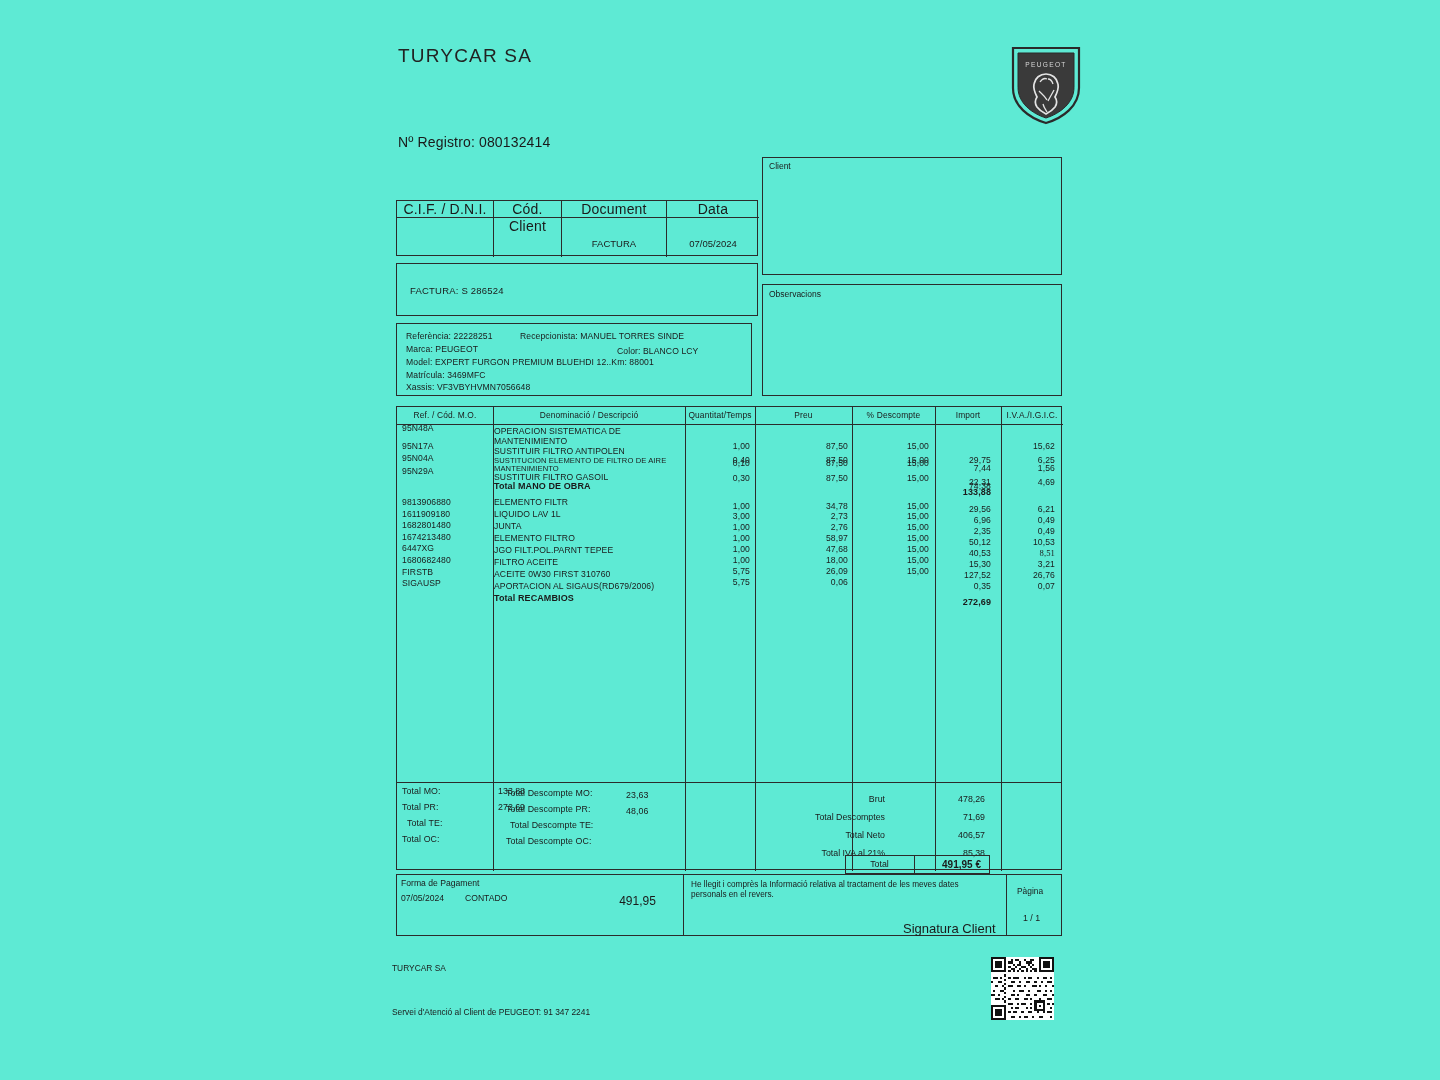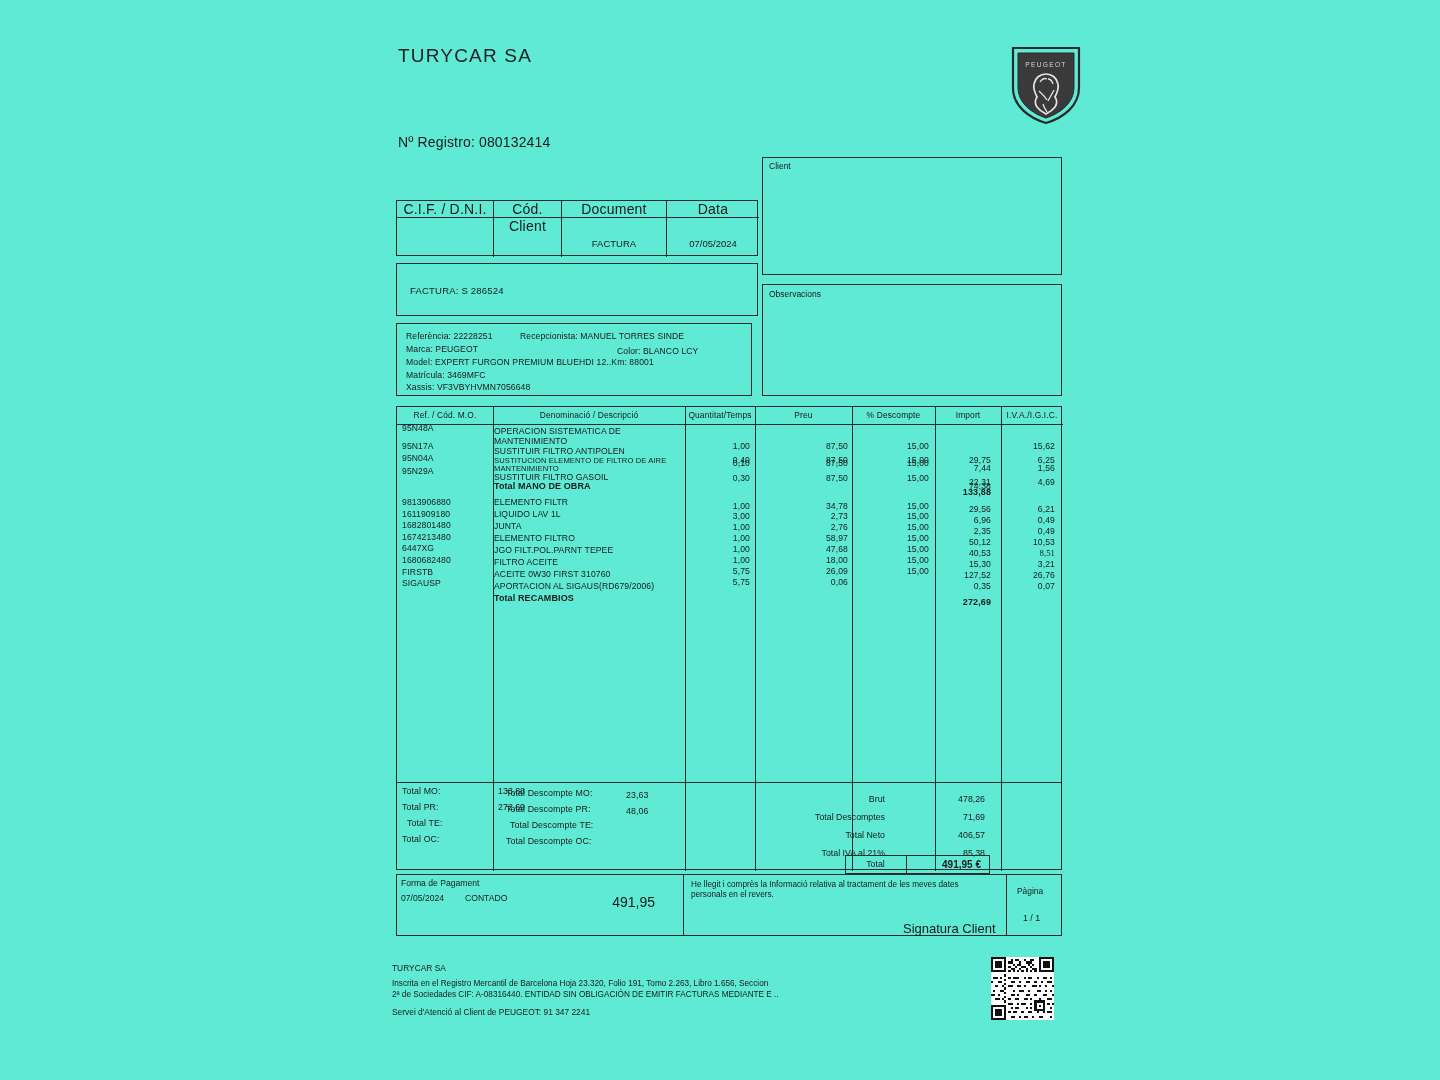--- a/index.html
+++ b/index.html
@@ -89,21 +89,21 @@
   #totals-sep { position: absolute; left: 396px; top: 782px; width: 666px; border-top: 1.1px solid #2b2b2b; }
   .tl { position: absolute; font-size: 8.8px; letter-spacing: .1px; }
   .tr { position: absolute; font-size: 8.8px; text-align: right; }
   .srow-label { position: absolute; font-size: 8.8px; text-align: right; }
   .srow-val   { position: absolute; font-size: 8.8px; text-align: right; }
   #total-cell {
     position: absolute; left: 845px; top: 855px; width: 145px; height: 19px;
     border: 1.2px solid #2b2b2b;
   }
   #total-cell-lbl {
-    position: absolute; left: 845px; top: 855px; width: 62px; height: 19px;
+    position: absolute; left: 845px; top: 855px; width: 70px; height: 19px;
     line-height: 19px; text-align: center; font-size: 8.8px;
     border-right: 1.2px solid #2b2b2b;
   }
   #total-cell-val {
     position: absolute; left: 910px; top: 855px; width: 76px; height: 19px;
     line-height: 19px; text-align: right; font-size: 10px; font-weight: bold;
     padding-right: 5px;
   }
 
   
@@ -325,32 +325,30 @@
   <div id="total-cell-lbl">Total</div>
   <div id="total-cell-val">491,95 €</div>
 
   <div class="bx" id="pay-box"></div>
   <div id="pay-sep1"></div>
   <div id="pay-sep2"></div>
 
   <div class="t" style="left:401px; top:878px; font-size:8.6px;">Forma de Pagament</div>
   <div class="t" style="left:401px; top:893px; font-size:8.6px;">07/05/2024</div>
   <div class="t" style="left:465px; top:893px; font-size:8.6px;">CONTADO</div>
-  <div class="t" style="left:580px; top:894px; font-size:14px; width:75px; text-align:right;">491,95</div>
+  <div class="t" style="left:600px; top:894px; font-size:12px; width:75px; text-align:center;">491,95</div>
 
   <div class="t" style="left:691px; top:880px; font-size:8.2px;">He llegit i comprès la Informació relativa al tractament de les meves dates</div>
   <div class="t" style="left:691px; top:890px; font-size:8.2px;">personals en el revers.</div>
   <div class="t" style="left:903px; top:921px; font-size:13px;">Signatura Client</div>
 
   <div class="t" style="left:1017px; top:886px; font-size:8.4px;">Pàgina</div>
   <div class="t" style="left:1023px; top:913px; font-size:8.8px;">1 / 1</div>
 
   <div class="t" id="footer-name">TURYCAR SA</div>
-  <div class="t" id="footer-reg"><span>Inscrita en el Registro Mercantil de Barcelona Hoja 23.320, Folio 191, Tomo 2.263, Libro 1.656, Seccion</span>
-<span>2ª de Sociedades CIF: A-08316440. ENTIDAD SIN OBLIGACIÓN DE EMITIR FACTURAS MEDIANTE E ..</span></div>
   <div class="t" id="footer-svc">Servei d'Atenció al Client de PEUGEOT: 91 347 2241</div>
 
   <svg id="qr" viewBox="0 0 29 29" shape-rendering="crispEdges">
     <rect width="29" height="29" fill="#fff"></rect>
     <g fill="#111">
 
       <rect x="0" y="0" width="7" height="1"></rect>
         <rect x="0" y="6" width="7" height="1"></rect>
       <rect x="0" y="0" width="1" height="7"></rect>
         <rect x="6" y="0" width="1" height="7"></rect>

